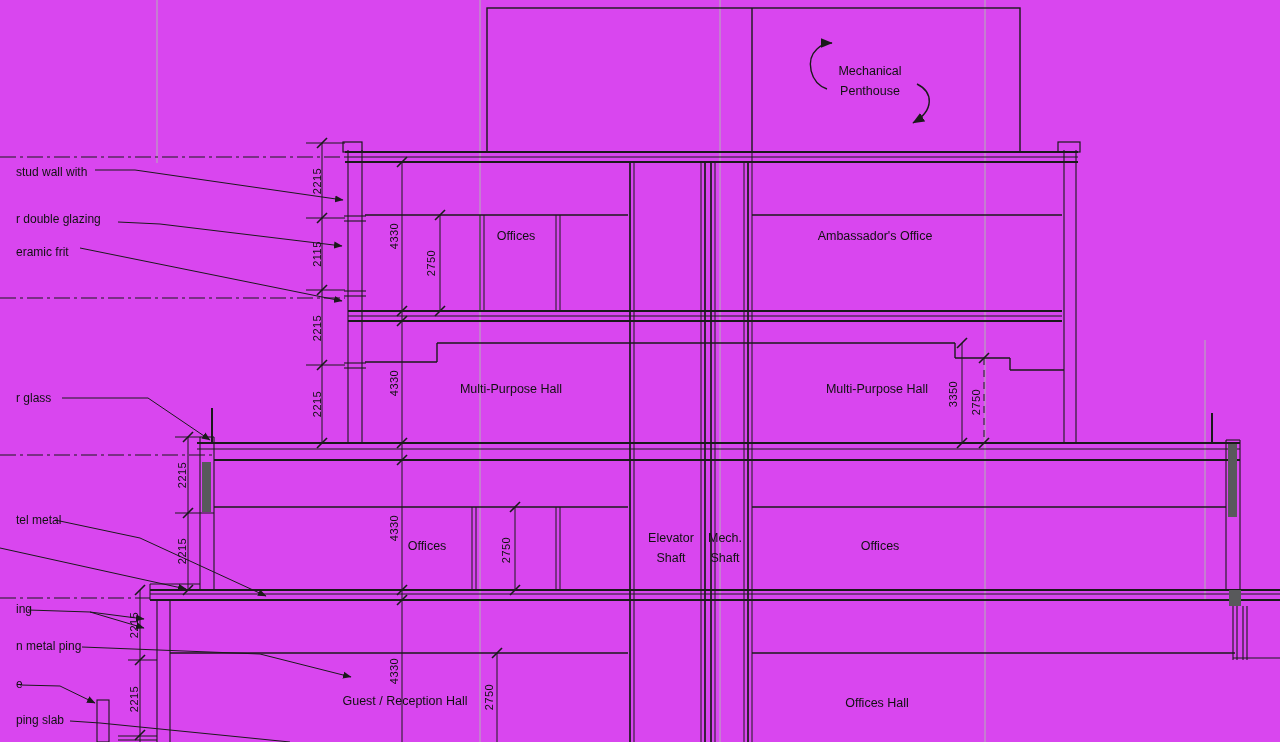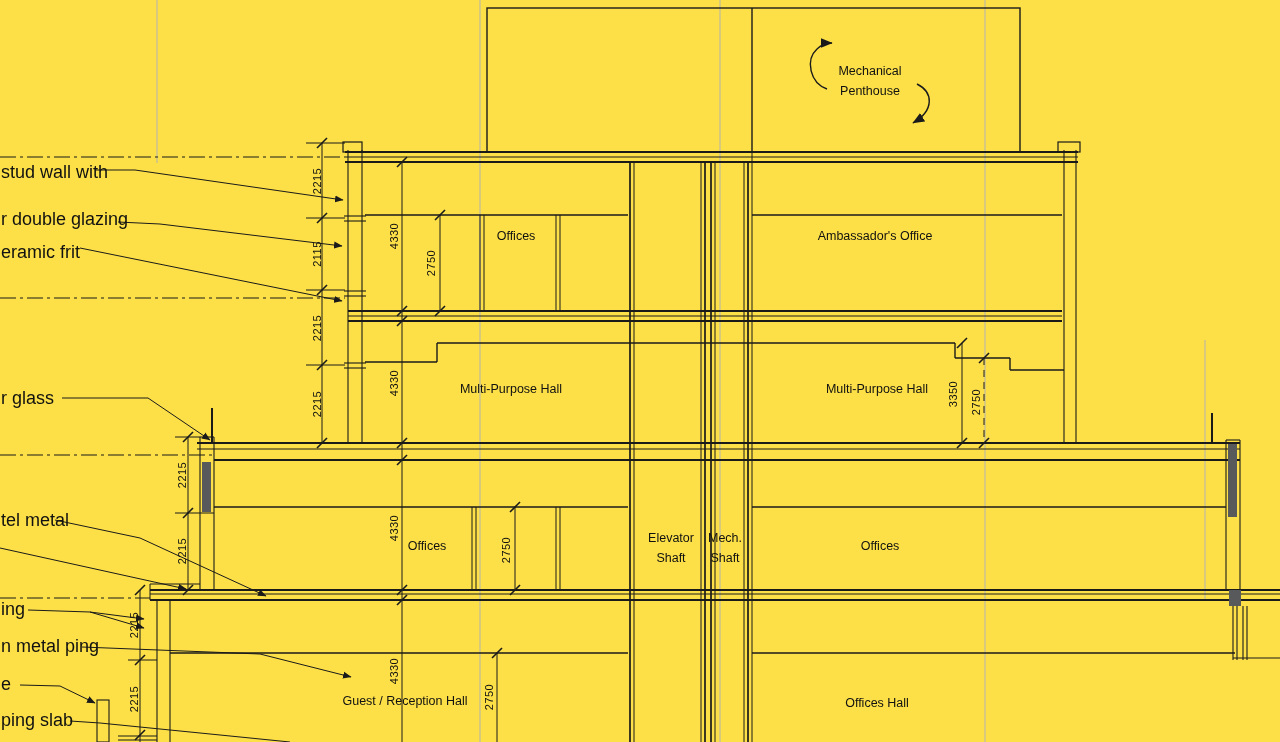--- a/index.html
+++ b/index.html
@@ -1,32 +1,32 @@
 <!DOCTYPE html>
 <html><head>
 <meta charset="utf-8">
 <style>
   html,body{margin:0;padding:0;background:#fff;}
   .canvas{
-    position:relative;width:1280px;height:742px;background:#fde047;
+    position:relative;width:1280px;height:742px;background:#d946ef;
     overflow:hidden;font-family:"Liberation Sans",sans-serif;color:#1a1a1a;
   }
   .canvas svg{position:absolute;left:0;top:0;}
   .lbl{
     position:absolute;transform:translate(-50%,-50%);
     font-size:12.5px;white-space:nowrap;line-height:20px;color:#111;
   }
   .lbl.wrap{white-space:normal;text-align:center;}
   .vlbl{
     position:absolute;transform:translate(-50%,-50%) rotate(-90deg);
     font-size:11px;white-space:nowrap;color:#111;letter-spacing:0.5px;
   }
   .note{
-    position:absolute;left:1px;transform:translateY(-50%);
-    font-size:18px;white-space:nowrap;color:#111;
+    position:absolute;left:16px;transform:translateY(-50%);
+    font-size:12px;white-space:nowrap;color:#111;
   }
 </style>
 </head>
 <body>
 
 <div class="canvas">
 
 <svg width="1280" height="742" viewBox="0 0 1280 742">
   <defs>
     <marker id="arr" markerWidth="9" markerHeight="8" refX="8" refY="4" orient="auto">

